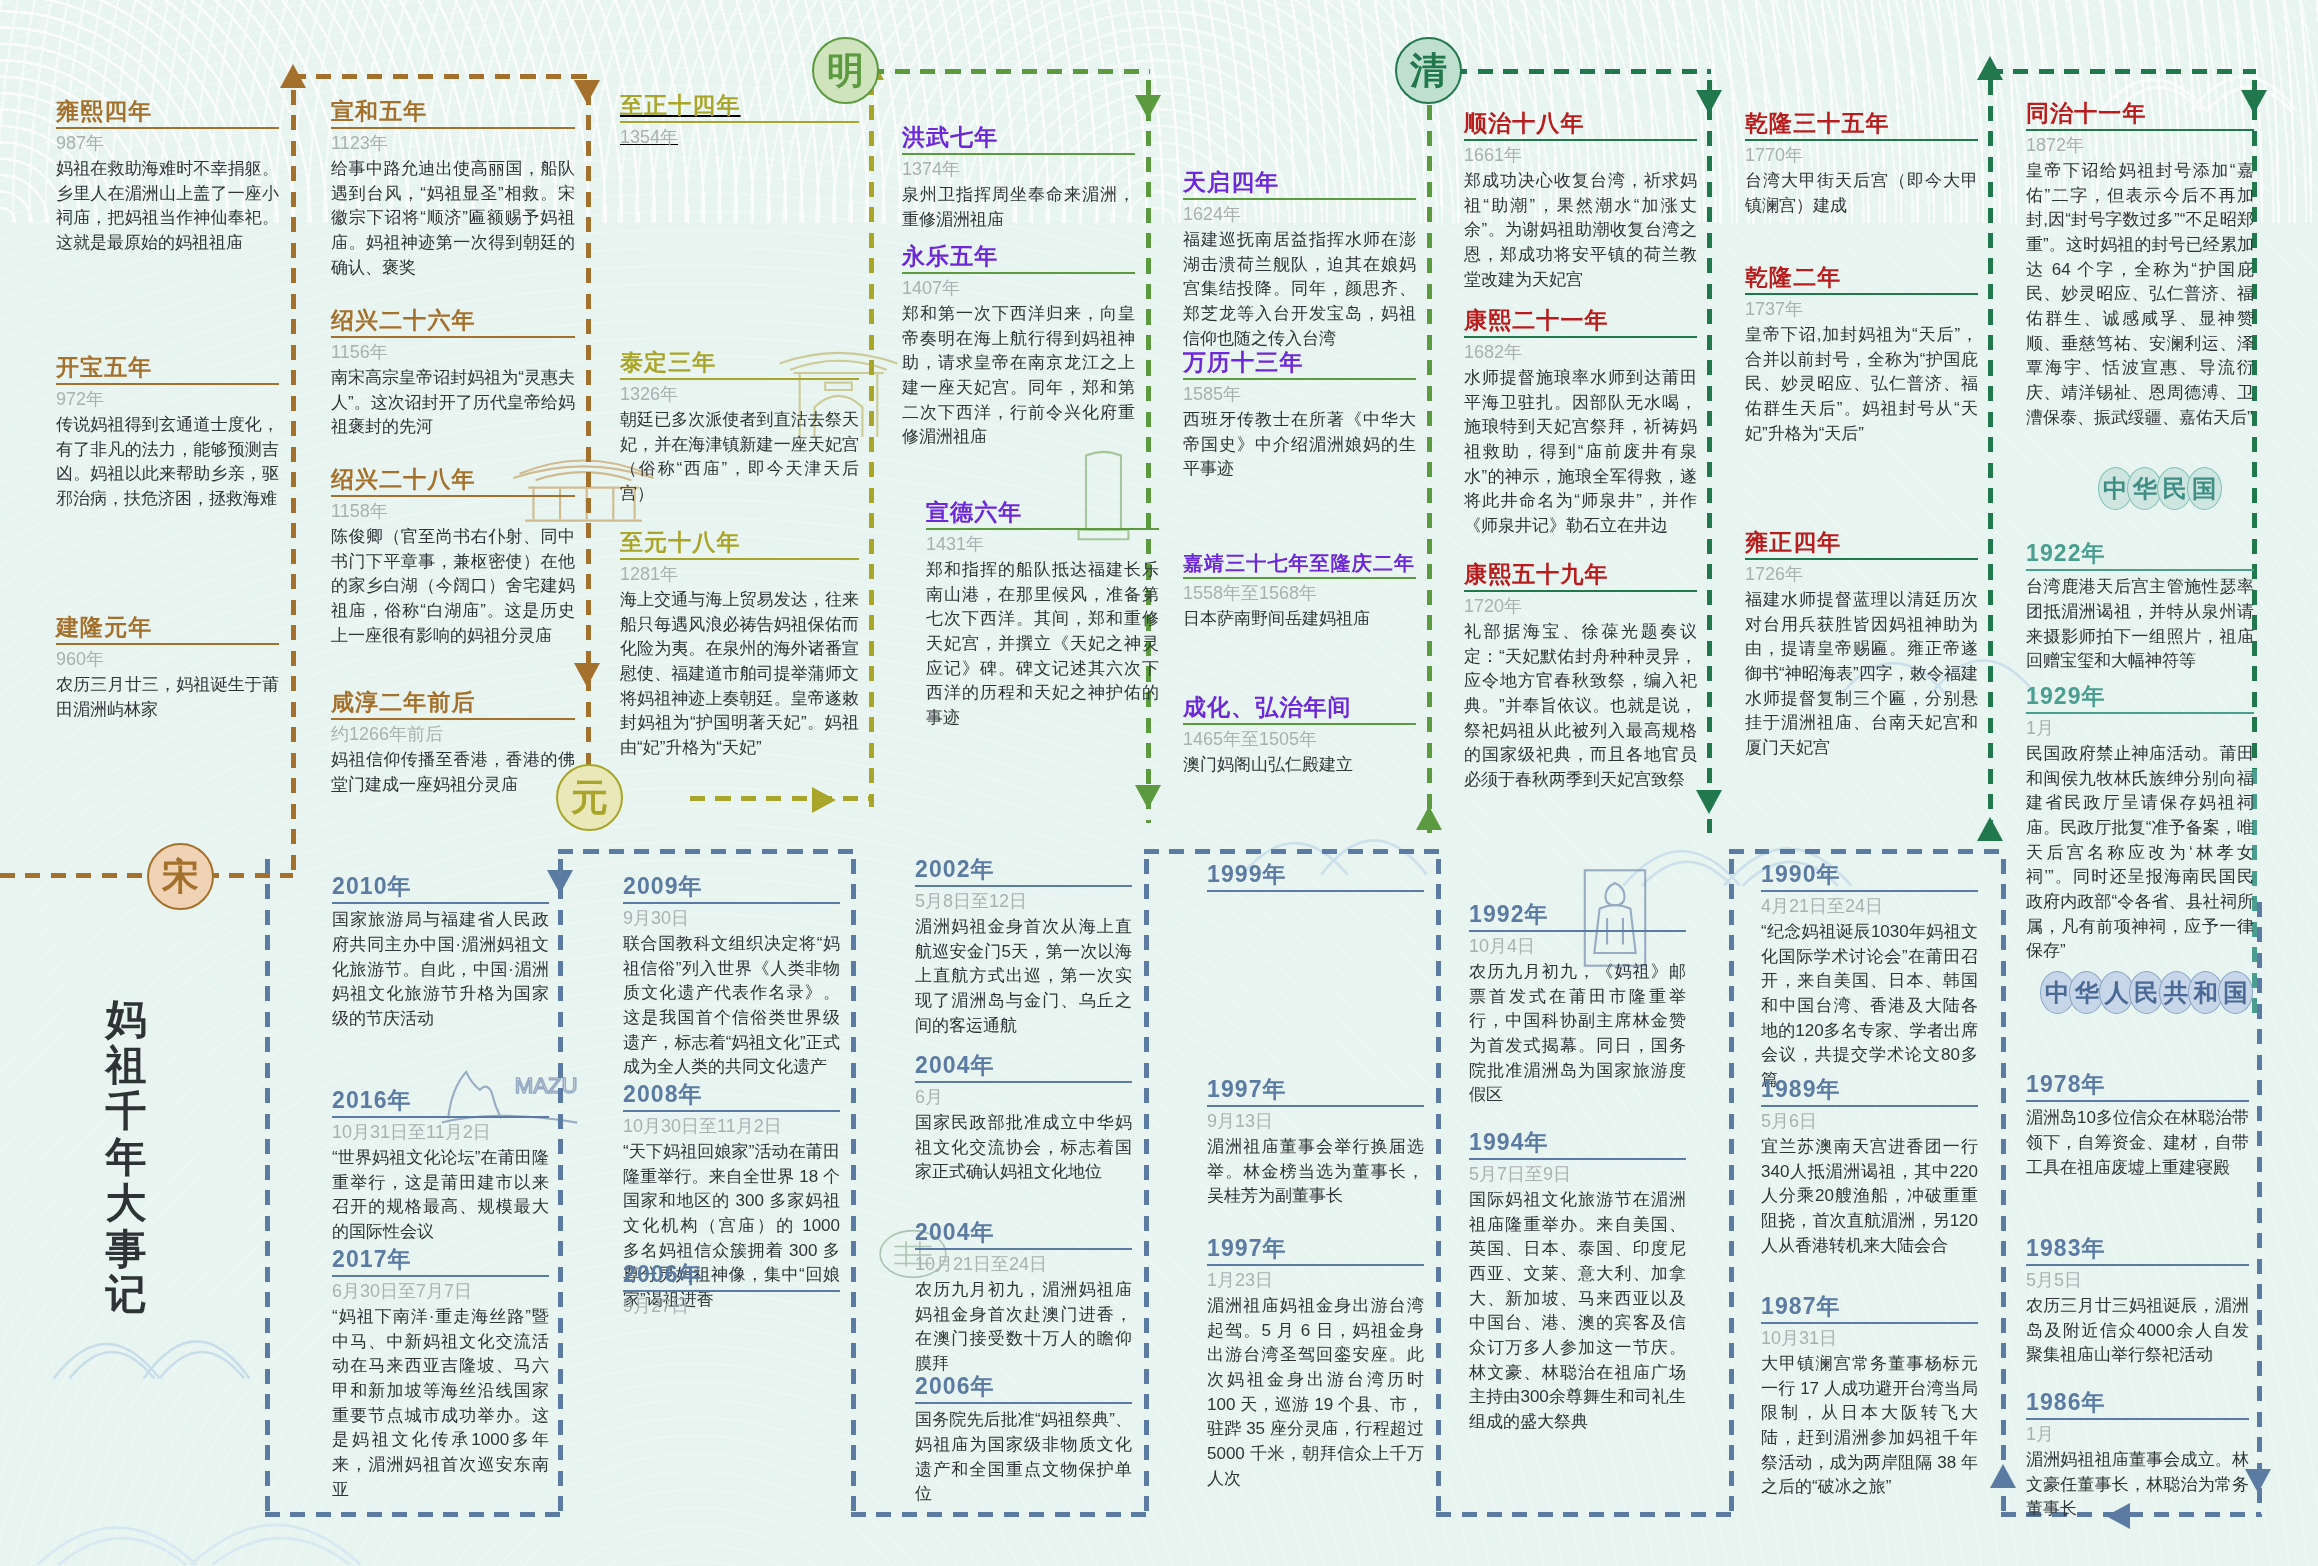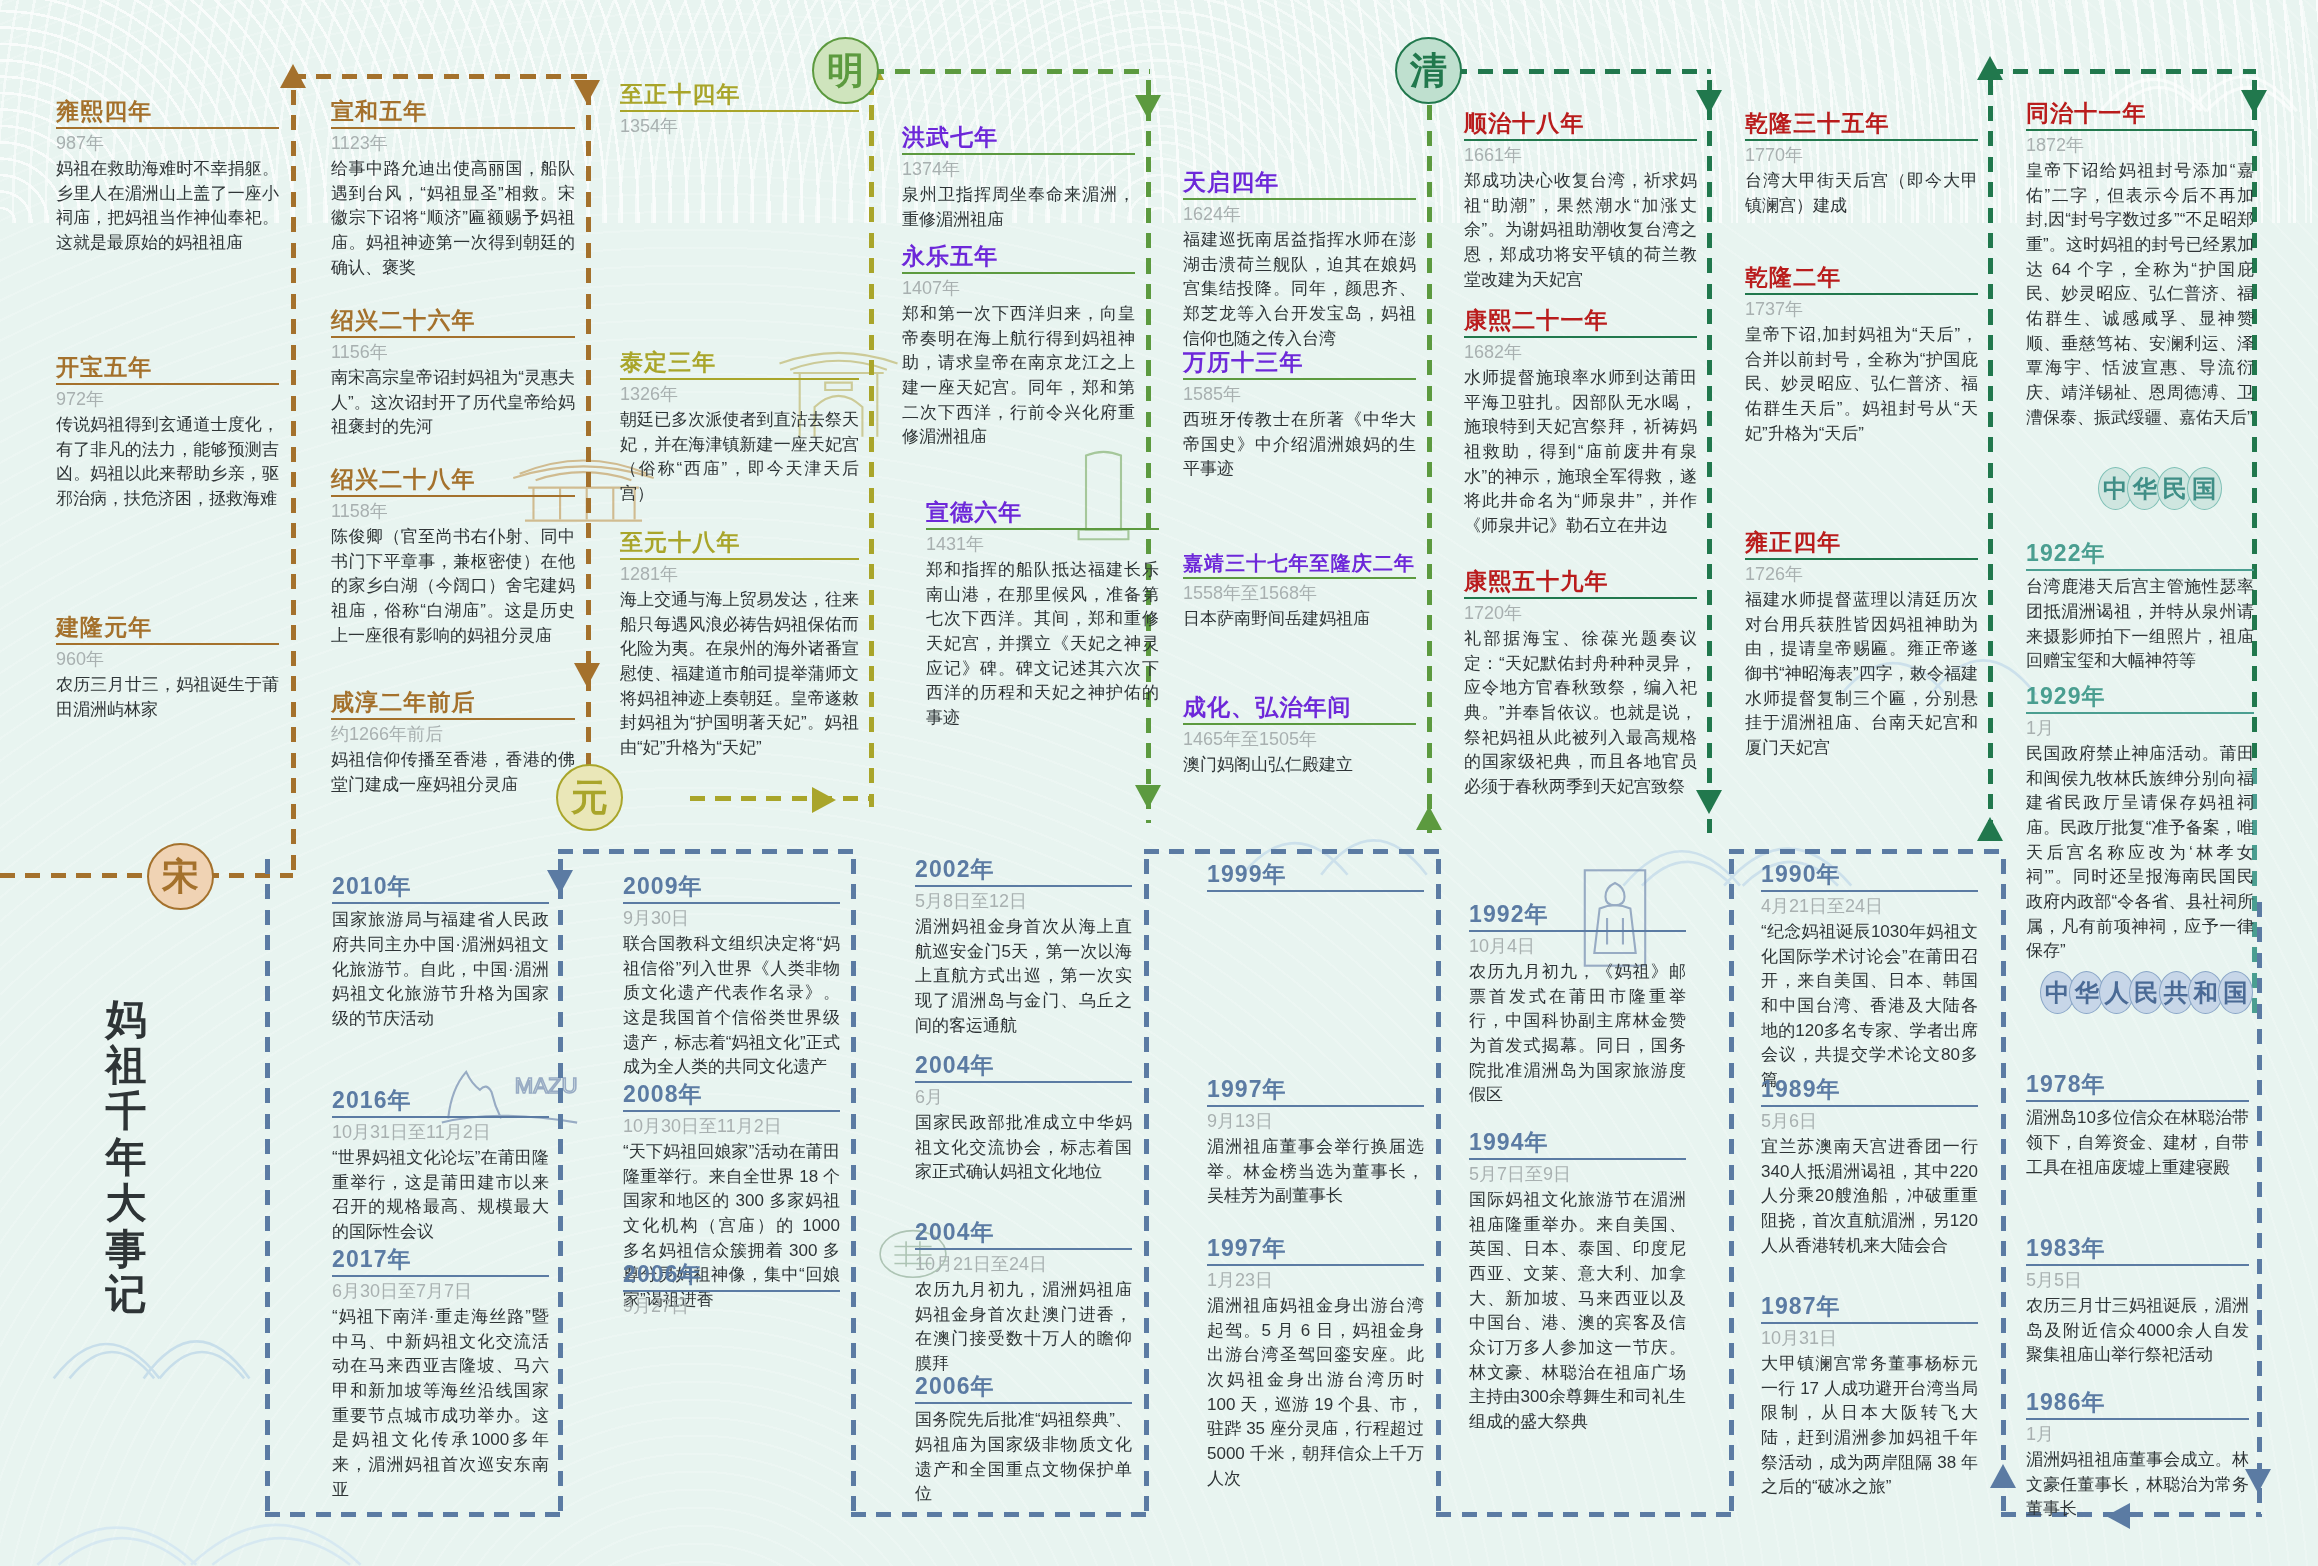--- a/index.html
+++ b/index.html
@@ -335,21 +335,21 @@
   <div class="ev-year">1158年</div>
   <div class="ev-text">陈俊卿（官至尚书右仆射、同中书门下平章事，兼枢密使）在他的家乡白湖（今阔口）舍宅建妈祖庙，俗称“白湖庙”。这是历史上一座很有影响的妈祖分灵庙</div>
 </div>
 <div class="event c-song" style="left:331px;top:690px;width:244px;">
   <div class="ev-era">咸淳二年前后</div>
   <div class="ev-rule"></div>
   <div class="ev-year">约1266年前后</div>
   <div class="ev-text">妈祖信仰传播至香港，香港的佛堂门建成一座妈祖分灵庙</div>
 </div>
 
-<div class="event c-yuan" style="left:620px;top:82px;width:239px;">
+<div class="event c-yuan" style="left:620px;top:93px;width:239px;text-decoration:underline;">
   <div class="ev-era">至正十四年</div>
   <div class="ev-rule"></div>
   <div class="ev-year">1354年</div>
 </div>
 <div class="event c-yuan" style="left:620px;top:350px;width:239px;">
   <div class="ev-era">泰定三年</div>
   <div class="ev-rule"></div>
   <div class="ev-year">1326年</div>
   <div class="ev-text">朝廷已多次派使者到直沽去祭天妃，并在海津镇新建一座天妃宫（俗称“西庙”，即今天津天后宫）</div>
 </div>
@@ -409,21 +409,21 @@
   <div class="ev-rule"></div>
   <div class="ev-year">1661年</div>
   <div class="ev-text">郑成功决心收复台湾，祈求妈祖“助潮”，果然潮水“加涨丈余”。为谢妈祖助潮收复台湾之恩，郑成功将安平镇的荷兰教堂改建为天妃宫</div>
 </div>
 <div class="event c-qing" style="left:1464px;top:308px;width:233px;">
   <div class="ev-era">康熙二十一年</div>
   <div class="ev-rule"></div>
   <div class="ev-year">1682年</div>
   <div class="ev-text">水师提督施琅率水师到达莆田平海卫驻扎。因部队无水喝，施琅特到天妃宫祭拜，祈祷妈祖救助，得到“庙前废井有泉水”的神示，施琅全军得救，遂将此井命名为“师泉井”，并作《师泉井记》勒石立在井边</div>
 </div>
-<div class="event c-qing" style="left:1464px;top:562px;width:233px;margin-top:7px;">
+<div class="event c-qing" style="left:1464px;top:562px;width:233px;">
   <div class="ev-era">康熙五十九年</div>
   <div class="ev-rule"></div>
   <div class="ev-year">1720年</div>
   <div class="ev-text">礼部据海宝、徐葆光题奏议定：“天妃默佑封舟种种灵异，应令地方官春秋致祭，编入祀典。”并奉旨依议。也就是说，祭祀妈祖从此被列入最高规格的国家级祀典，而且各地官员必须于春秋两季到天妃宫致祭</div>
 </div>
 
 <div class="event c-qing" style="left:1745px;top:111px;width:233px;">
   <div class="ev-era">乾隆三十五年</div>
   <div class="ev-rule"></div>
   <div class="ev-year">1770年</div>

